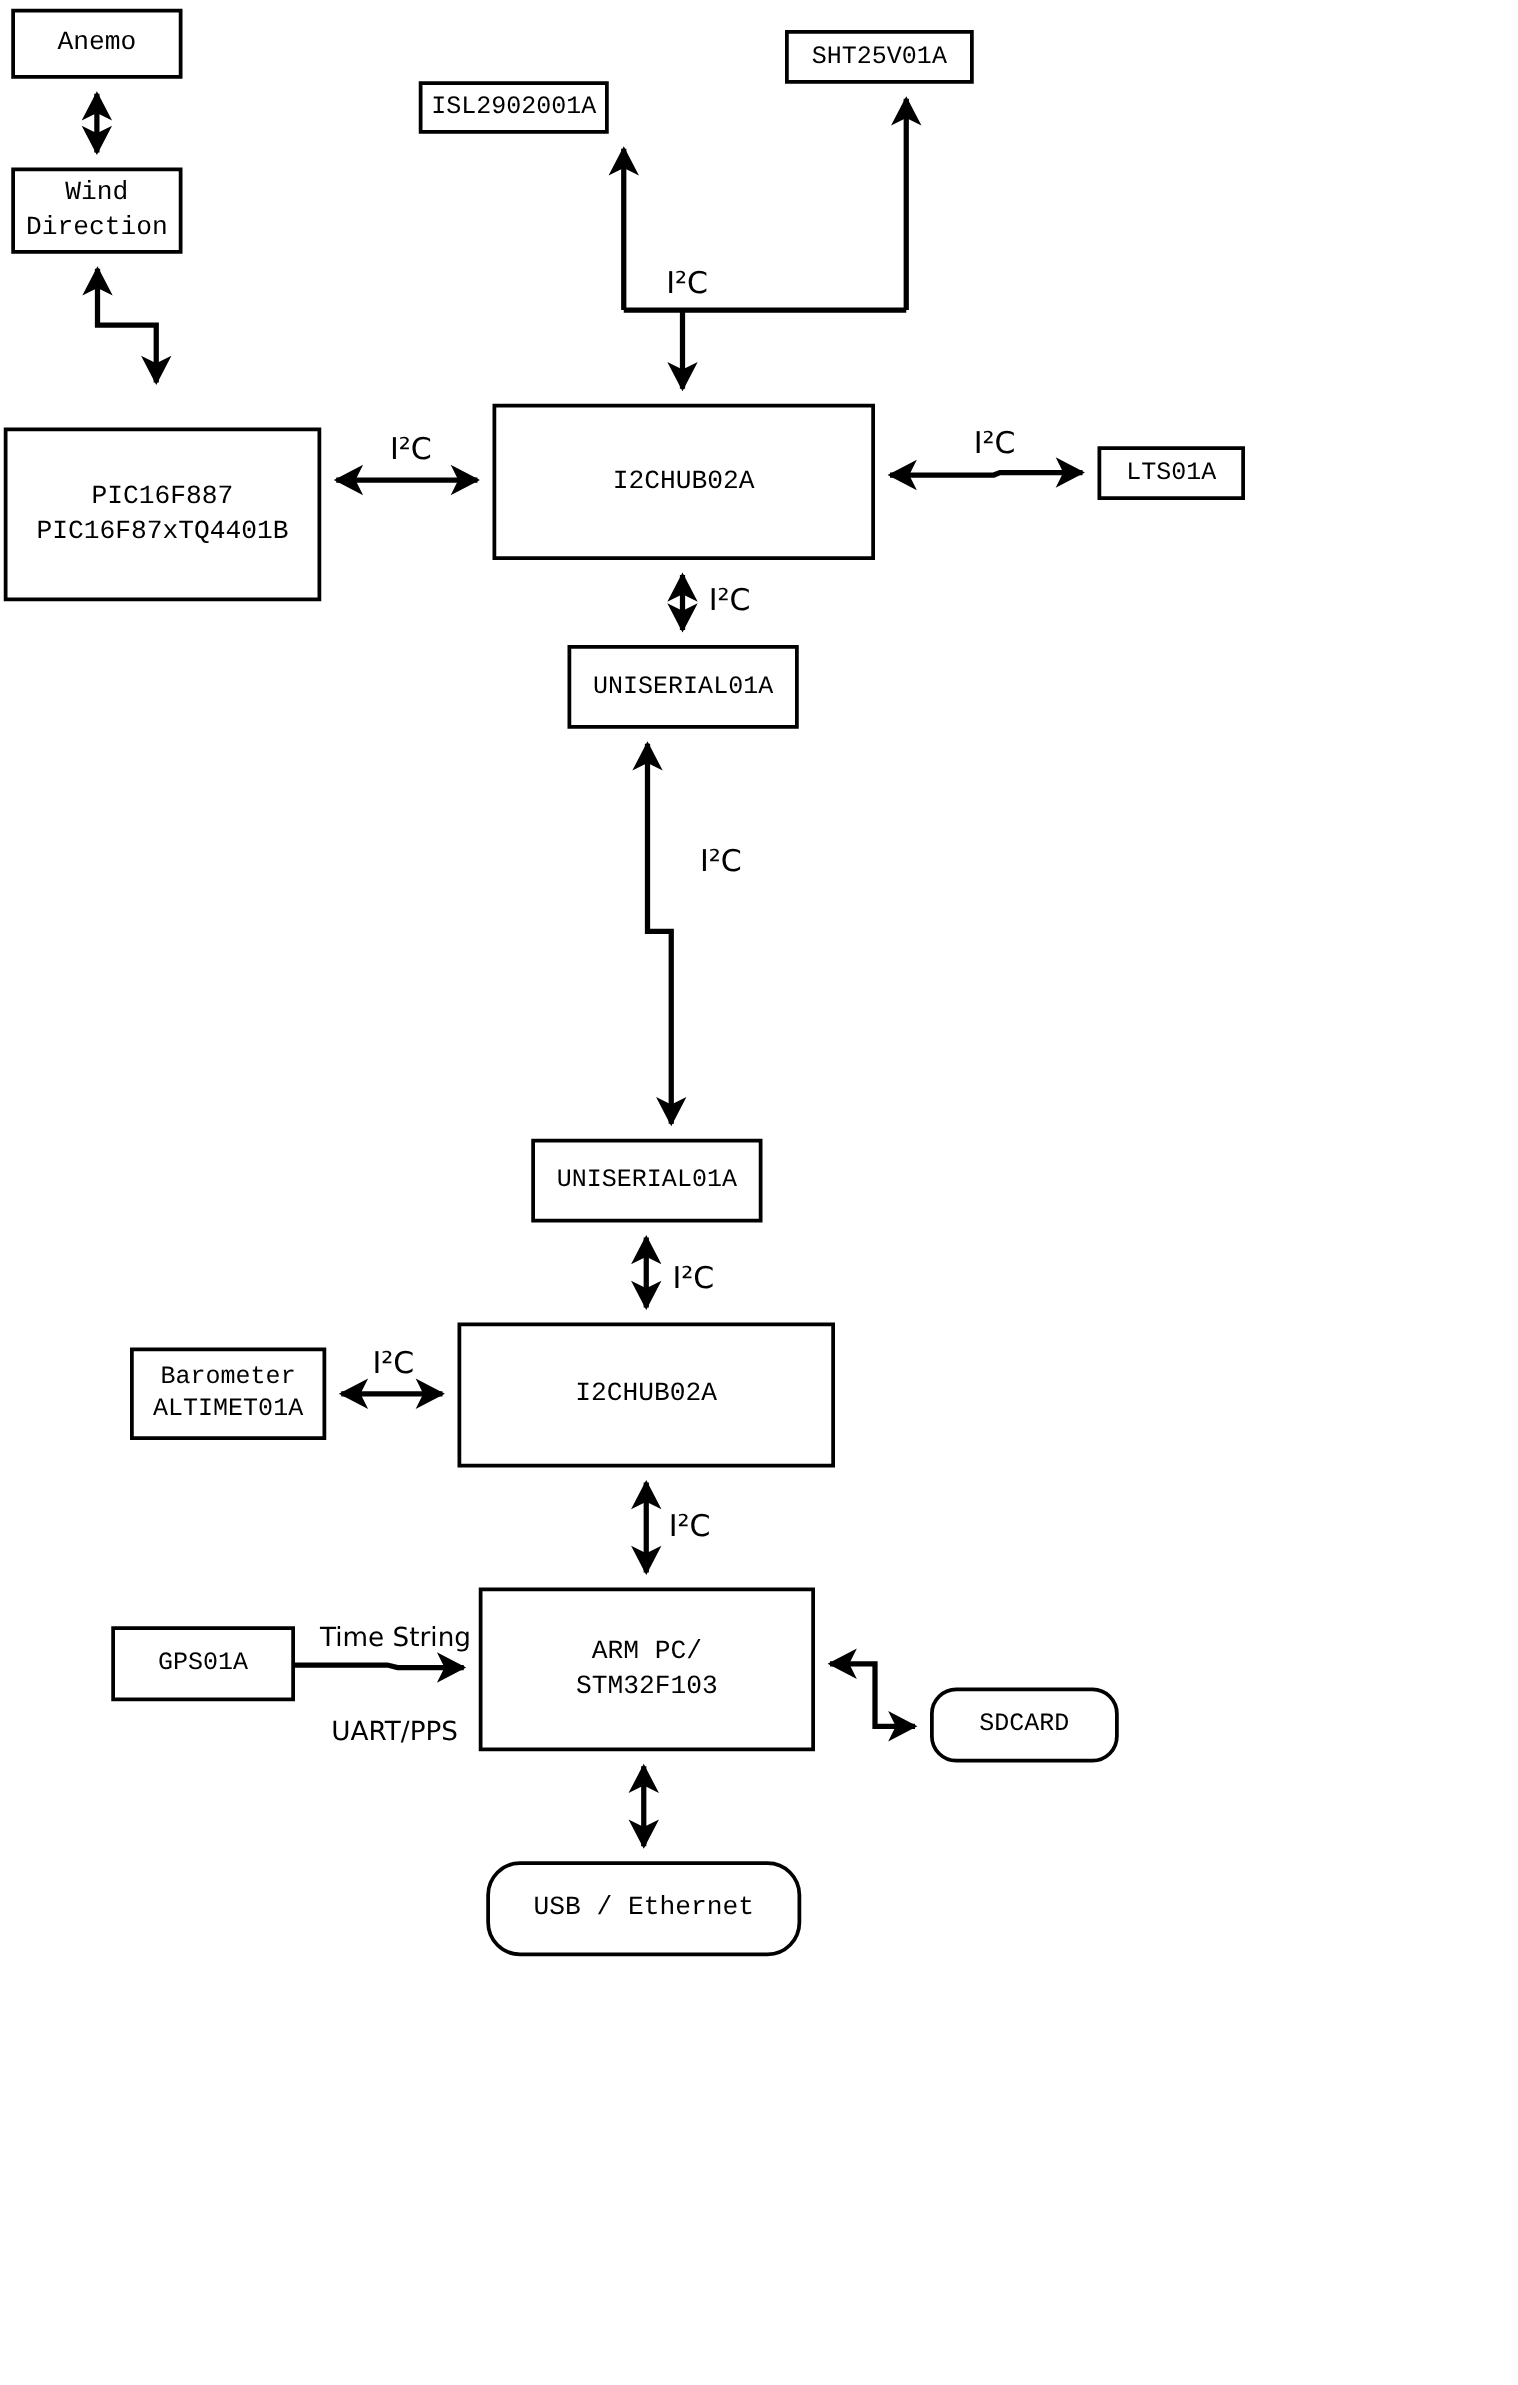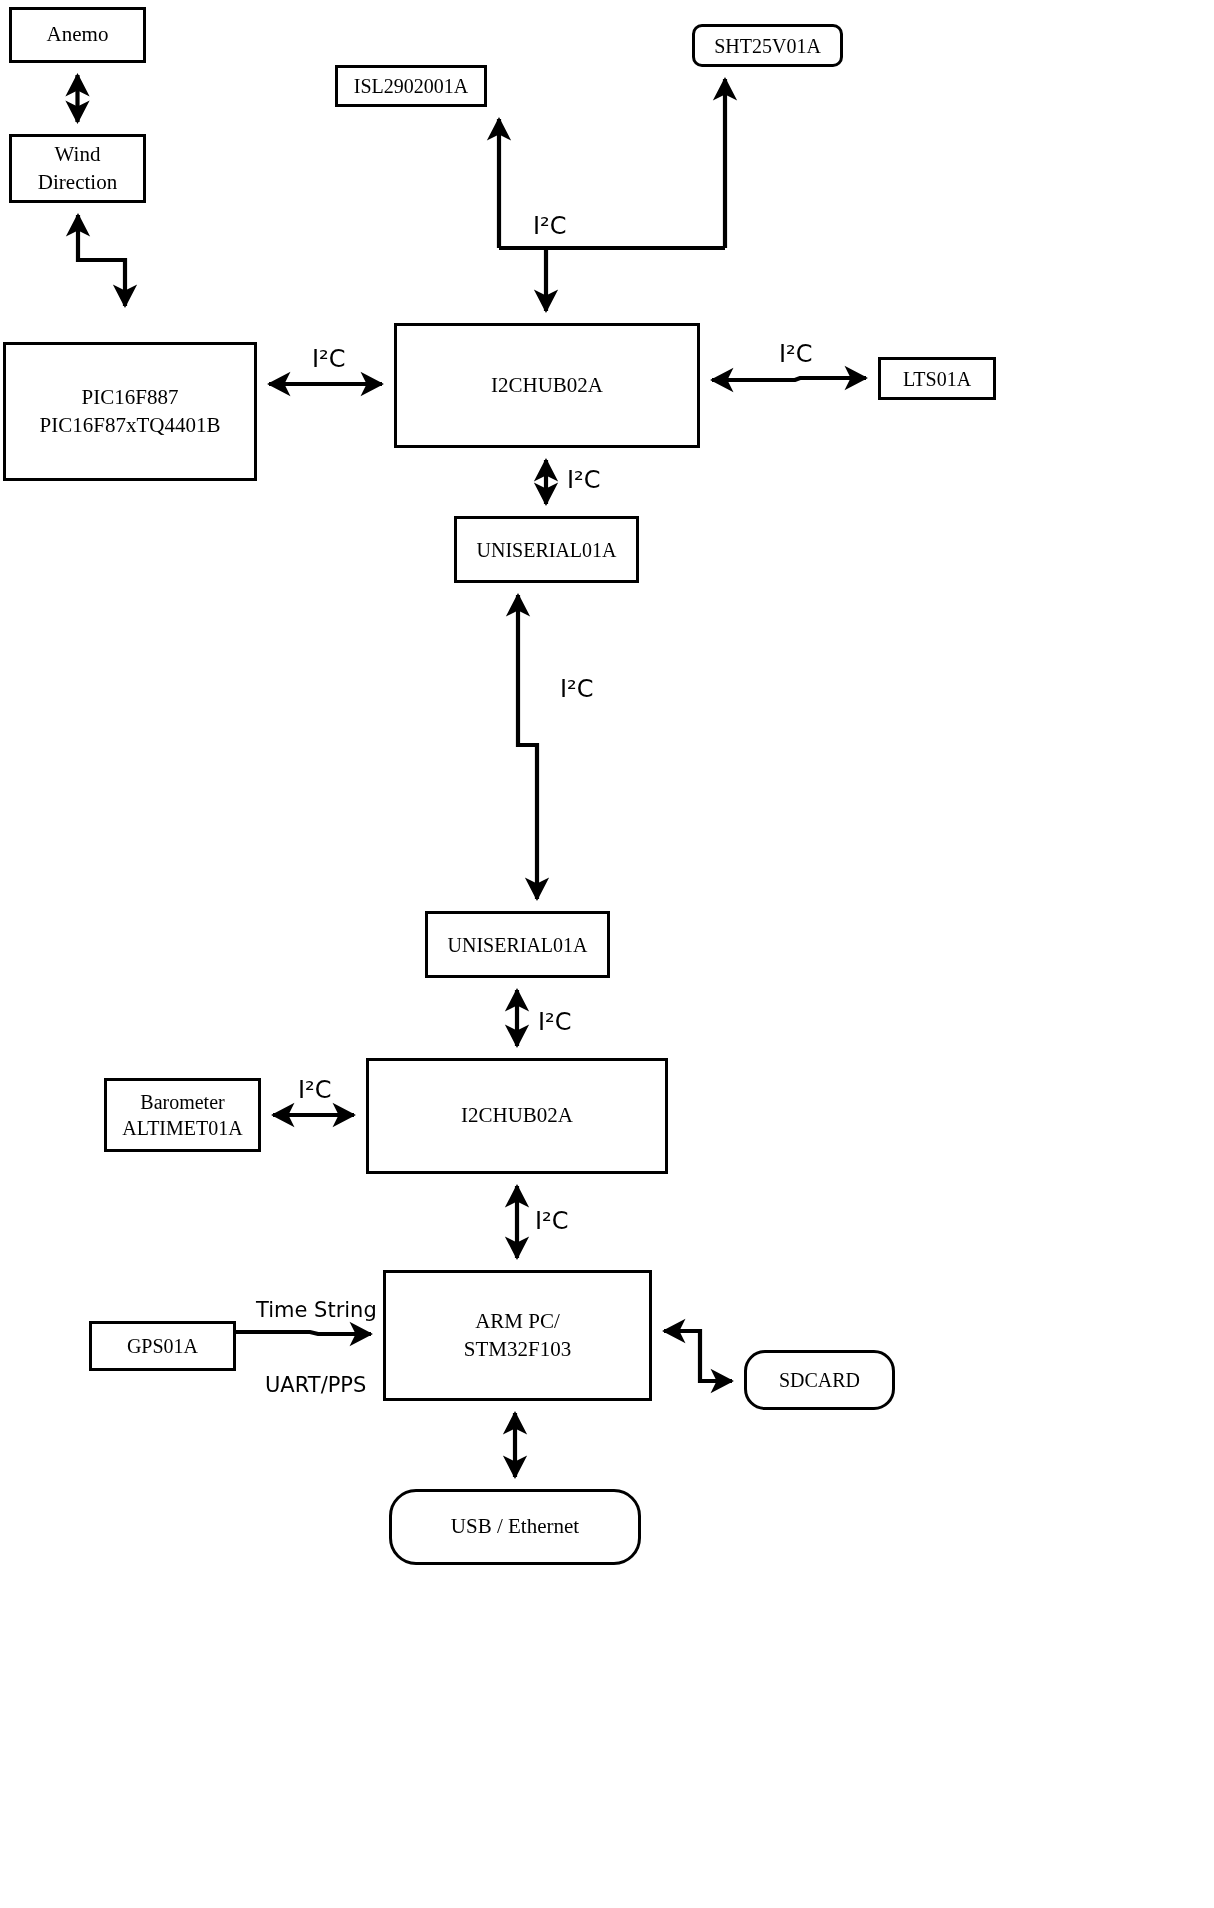--- a/index.html
+++ b/index.html
@@ -26,21 +26,21 @@
   .node {
     position: absolute;
     box-sizing: border-box;
     border: 3px solid #000000;
     background: #ffffff;
     display: flex;
     align-items: center;
     justify-content: center;
     text-align: center;
     color: #000000;
-    font-family: Liberation Serif, serif;
+    font-family: Liberation Mono, monospace;
     font-size: 21px;
     line-height: 1.30;
     white-space: pre-line;
     z-index: 3;
   }
   .edge-label {
     position: absolute;
     color: #000000;
     font-family: "DejaVu Sans", sans-serif;
     font-size: 24px;
@@ -108,36 +108,36 @@
   <div class="node" style="left:9px;top:7px;width:137px;height:56px;font-size:21px;">Anemo</div>
 
   <div class="node" style="left:9px;top:134px;width:137px;height:69px;font-size:21px;">Wind
 Direction</div>
 
   <div class="node" style="left:3px;top:318px;width:254px;height:139px;font-size:21px;margin-top:24px;">PIC16F887
 PIC16F87xTQ4401B</div>
 
   <div class="node" style="left:335px;top:65px;width:152px;height:42px;font-size:20px;">ISL2902001A</div>
 
-  <div class="node" style="left:692px;top:24px;width:151px;height:43px;font-size:20px;border-radius:10px;">SHT25V01A</div>
+  <div class="node" style="left:628px;top:24px;width:151px;height:43px;font-size:20px;">SHT25V01A</div>
 
   <div class="node" style="left:394px;top:323px;width:306px;height:125px;font-size:21px;">I2CHUB02A</div>
 
   <div class="node" style="left:878px;top:357px;width:118px;height:43px;font-size:20px;">LTS01A</div>
 
   <div class="node" style="left:454px;top:516px;width:185px;height:67px;font-size:20px;">UNISERIAL01A</div>
 
   <div class="node" style="left:425px;top:911px;width:185px;height:67px;font-size:20px;">UNISERIAL01A</div>
 
   <div class="node" style="left:104px;top:1078px;width:157px;height:74px;font-size:20px;">Barometer
 ALTIMET01A</div>
 
   <div class="node" style="left:366px;top:1058px;width:302px;height:116px;font-size:21px;">I2CHUB02A</div>
 
-  <div class="node" style="left:89px;top:1301px;width:147px;height:50px;font-size:20px;margin-top:20px;">GPS01A</div>
+  <div class="node" style="left:89px;top:1301px;width:147px;height:60px;font-size:20px;">GPS01A</div>
 
   <div class="node" style="left:383px;top:1270px;width:269px;height:131px;font-size:21px;">ARM PC/
 STM32F103</div>
 
   <div class="node" style="left:744px;top:1350px;width:151px;height:60px;font-size:20px;border-radius:21px;">SDCARD</div>
 
   <div class="node" style="left:389px;top:1489px;width:252px;height:76px;font-size:21px;border-radius:27px;">USB / Ethernet</div>
 
   <div class="edge-label" style="left:533px;top:212px;">I²C</div>
 

